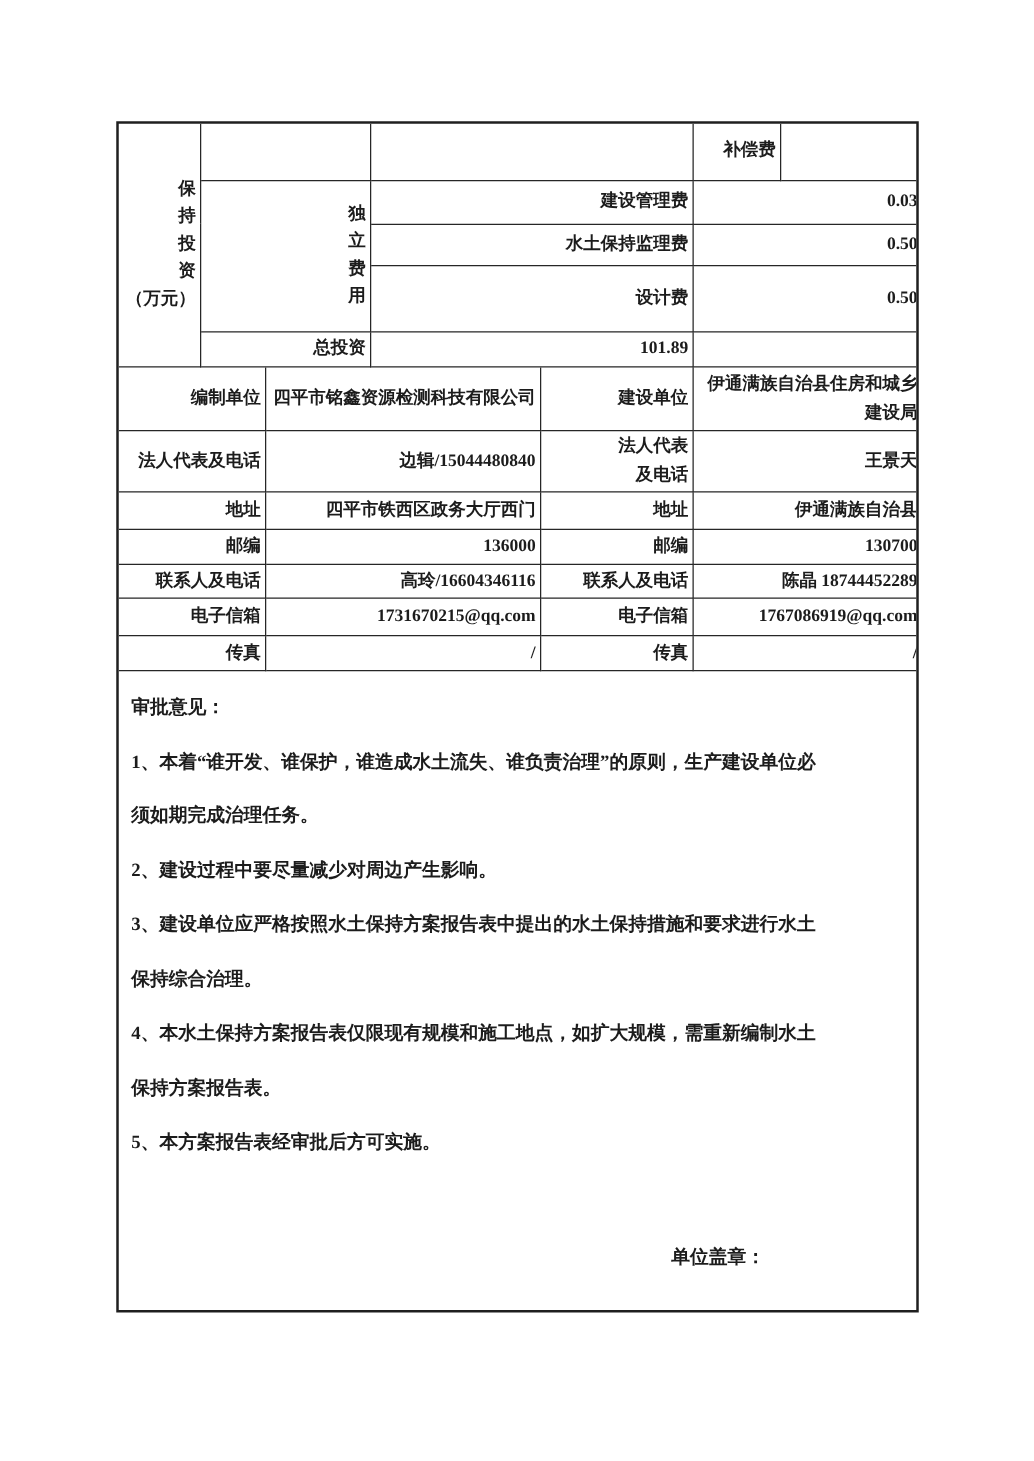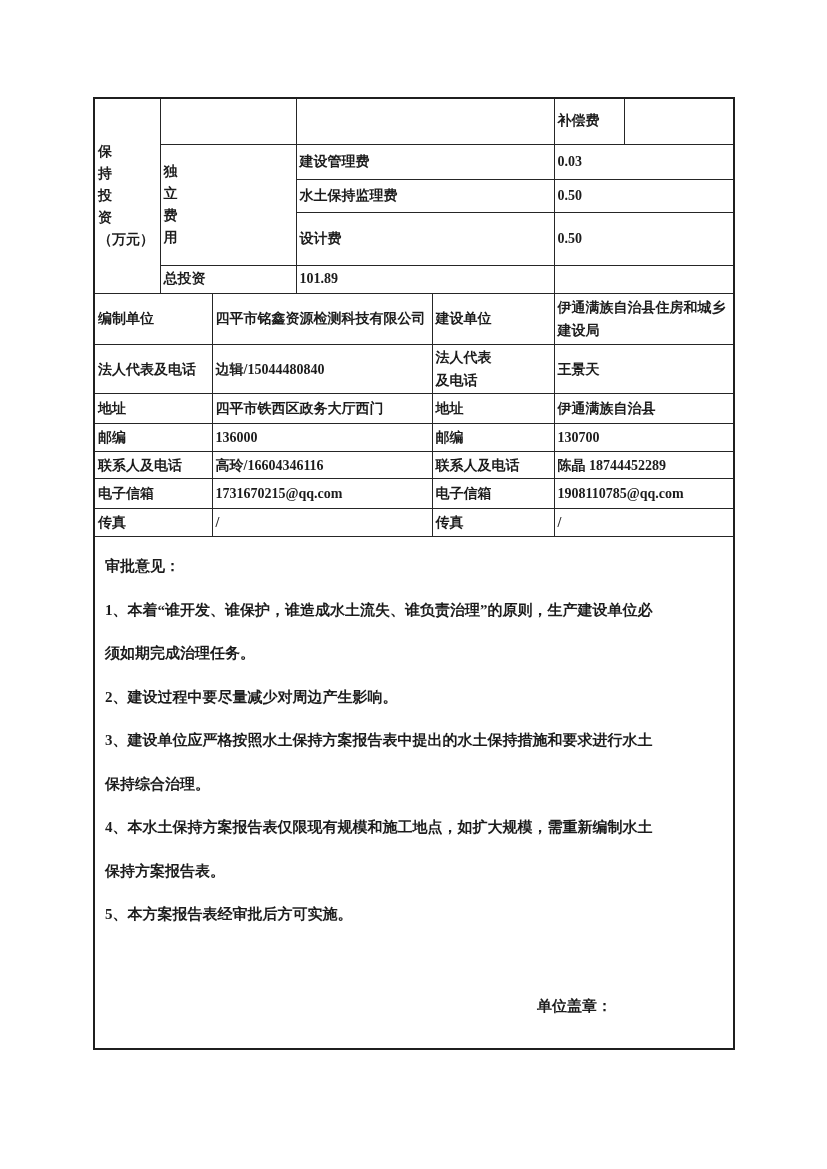--- a/index.html
+++ b/index.html
@@ -8,21 +8,21 @@
     font-family:"Liberation Serif","DejaVu Serif",serif;
     color:#1c1c1c;
   }
   .doc {
     position:absolute; left:93px; top:97px; width:642px; height:953px;
     box-sizing:border-box; border:2.5px solid #1f1f1f; overflow:hidden;
     display:flex; flex-direction:column; background:#fff;
   }
   table.sect { border-collapse:collapse; table-layout:fixed; width:100%; flex:0 0 auto; }
   .sect td {
-    border:1.4px solid #262626; text-align:left; vertical-align:middle;
+    border:1.4px solid #262626; text-align:right; vertical-align:middle;
     font-size:14px; font-weight:bold; padding:1px 3px; overflow:hidden;
     white-space:pre-line; line-height:22px; box-sizing:border-box;
   }
   .sect tr td:first-child { border-left:none; }
   .sect tr td:last-child  { border-right:none; }
   .sect.fee  tr:first-child td { border-top:none; }
   .sect.info tr:first-child td { border-top:none; }
   .vlabel  { vertical-align:top; padding-top:5px; line-height:28px; }
   .vlabel2 { line-height:27px; }
   .nowrap  { white-space:nowrap; }
@@ -124,21 +124,21 @@
     <tr style="height:27px">
       <td class="nowrap">联系人及电话</td>
       <td class="nowrap">高玲<span class="ascii">/16604346116</span></td>
       <td>联系人及电话</td>
       <td>陈晶<span class="ascii">  18744452289</span></td>
     </tr>
     <tr style="height:30px">
       <td class="nowrap">电子信箱</td>
       <td class="nowrap"><span class="ascii">1731670215@qq.com</span></td>
       <td>电子信箱</td>
-      <td><span class="ascii">1908110785@qq.com</span></td>
+      <td><span class="ascii">1767086919@qq.com</span></td>
     </tr>
     <tr style="height:28px">
       <td class="nowrap">传真</td>
       <td class="nowrap"><span class="ascii">/</span></td>
       <td>传真</td>
       <td><span class="ascii">/</span></td>
     </tr>
   </tbody>
     </table>
 

